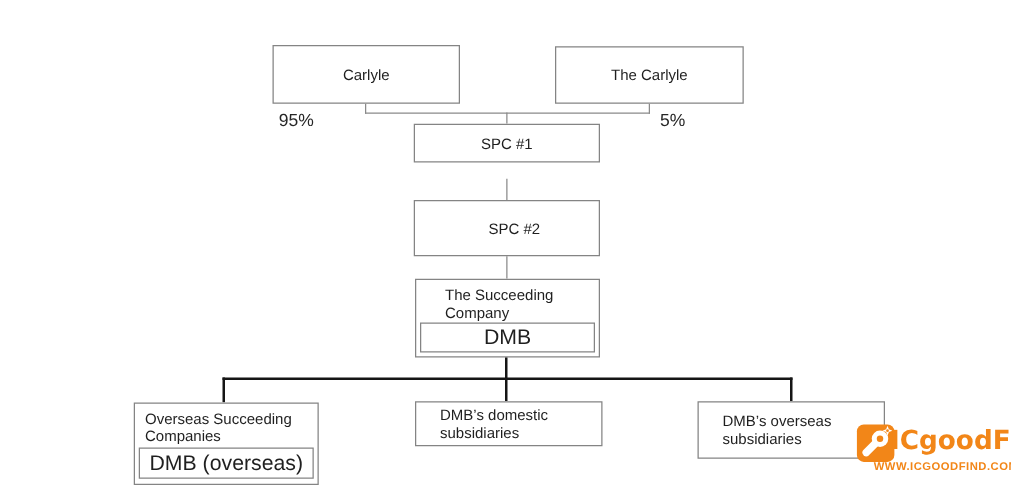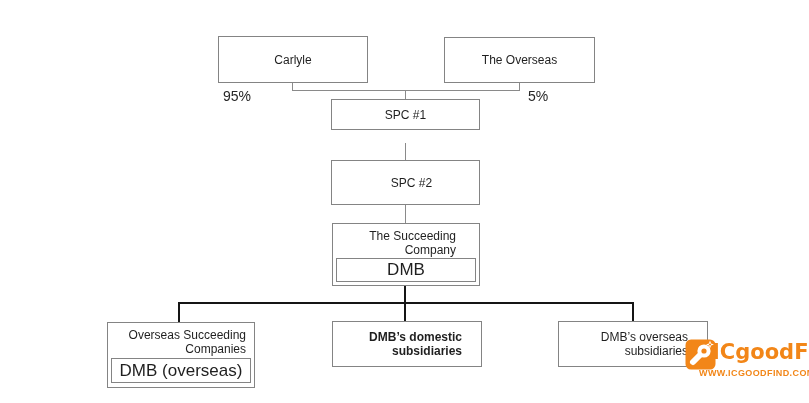--- a/index.html
+++ b/index.html
@@ -10,21 +10,21 @@
     font-family:"Liberation Sans","DejaVu Sans",sans-serif;
     overflow:hidden;
   }
   .box{
     position:absolute;
     border:1px solid #848484;
     background:#ffffff;
     display:flex;
     align-items:center;
     justify-content:center;
-    text-align:right;
+    text-align:left;
     font-size:12px;
     line-height:14px;
     color:#1f1f1f;
     box-sizing:border-box;
   }
   .box.stack{
     flex-direction:column;
     justify-content:flex-start;
     padding-top:5px;
   }
@@ -71,21 +71,21 @@
 </style>
 </head>
 <body>
 
 <div class="stage">
 
   <div class="box" style="left:218px;top:36px;width:150px;height:47px;">
     <span class="lbl">Carlyle</span>
   </div>
   <div class="box" style="left:444px;top:37px;width:151px;height:46px;">
-    <span class="lbl">The Overseas</span>
+    <span class="lbl">The Carlyle</span>
   </div>
 
   <div class="pct" style="left:223px;top:88px;">95%</div>
   <div class="pct" style="left:528px;top:88px;">5%</div>
 
   <div class="line" style="left:292px;top:83px;width:1px;height:8px;"></div>
   <div class="line" style="left:519px;top:83px;width:1px;height:8px;"></div>
   <div class="line" style="left:292px;top:90px;width:228px;height:1px;"></div>
   <div class="line" style="left:405px;top:90px;width:1px;height:9px;"></div>
   <div class="line" style="left:405px;top:143px;width:1px;height:17px;"></div>
@@ -110,21 +110,21 @@
   <div class="line-strong" style="left:178px;top:302px;width:2px;height:20px;"></div>
   <div class="line-strong" style="left:632px;top:302px;width:2px;height:19px;"></div>
 
   <div class="box stack" style="left:107px;top:322px;width:148px;height:66px;">
     <span class="lbl" style="max-width:130px;">Overseas Succeeding Companies</span>
     <div class="inner-box" style="height:23px;bottom:4px;">
       <span class="lbl">DMB (overseas)</span>
     </div>
   </div>
 
-  <div class="box" style="left:332px;top:321px;width:150px;height:46px;font-weight:bold;">
+  <div class="box" style="left:332px;top:321px;width:150px;height:36px;">
     <span class="lbl" style="max-width:110px;">DMB’s domestic subsidiaries</span>
   </div>
 
   <div class="box" style="left:558px;top:321px;width:150px;height:46px;">
     <span class="lbl" style="max-width:110px;">DMB’s overseas subsidiaries</span>
   </div>
 
   <div class="wm-logo">
     <svg width="31" height="31" viewBox="0 0 31 31">
       <rect x="0.5" y="0.5" width="30" height="30" rx="5.5" fill="#F28618"></rect>

